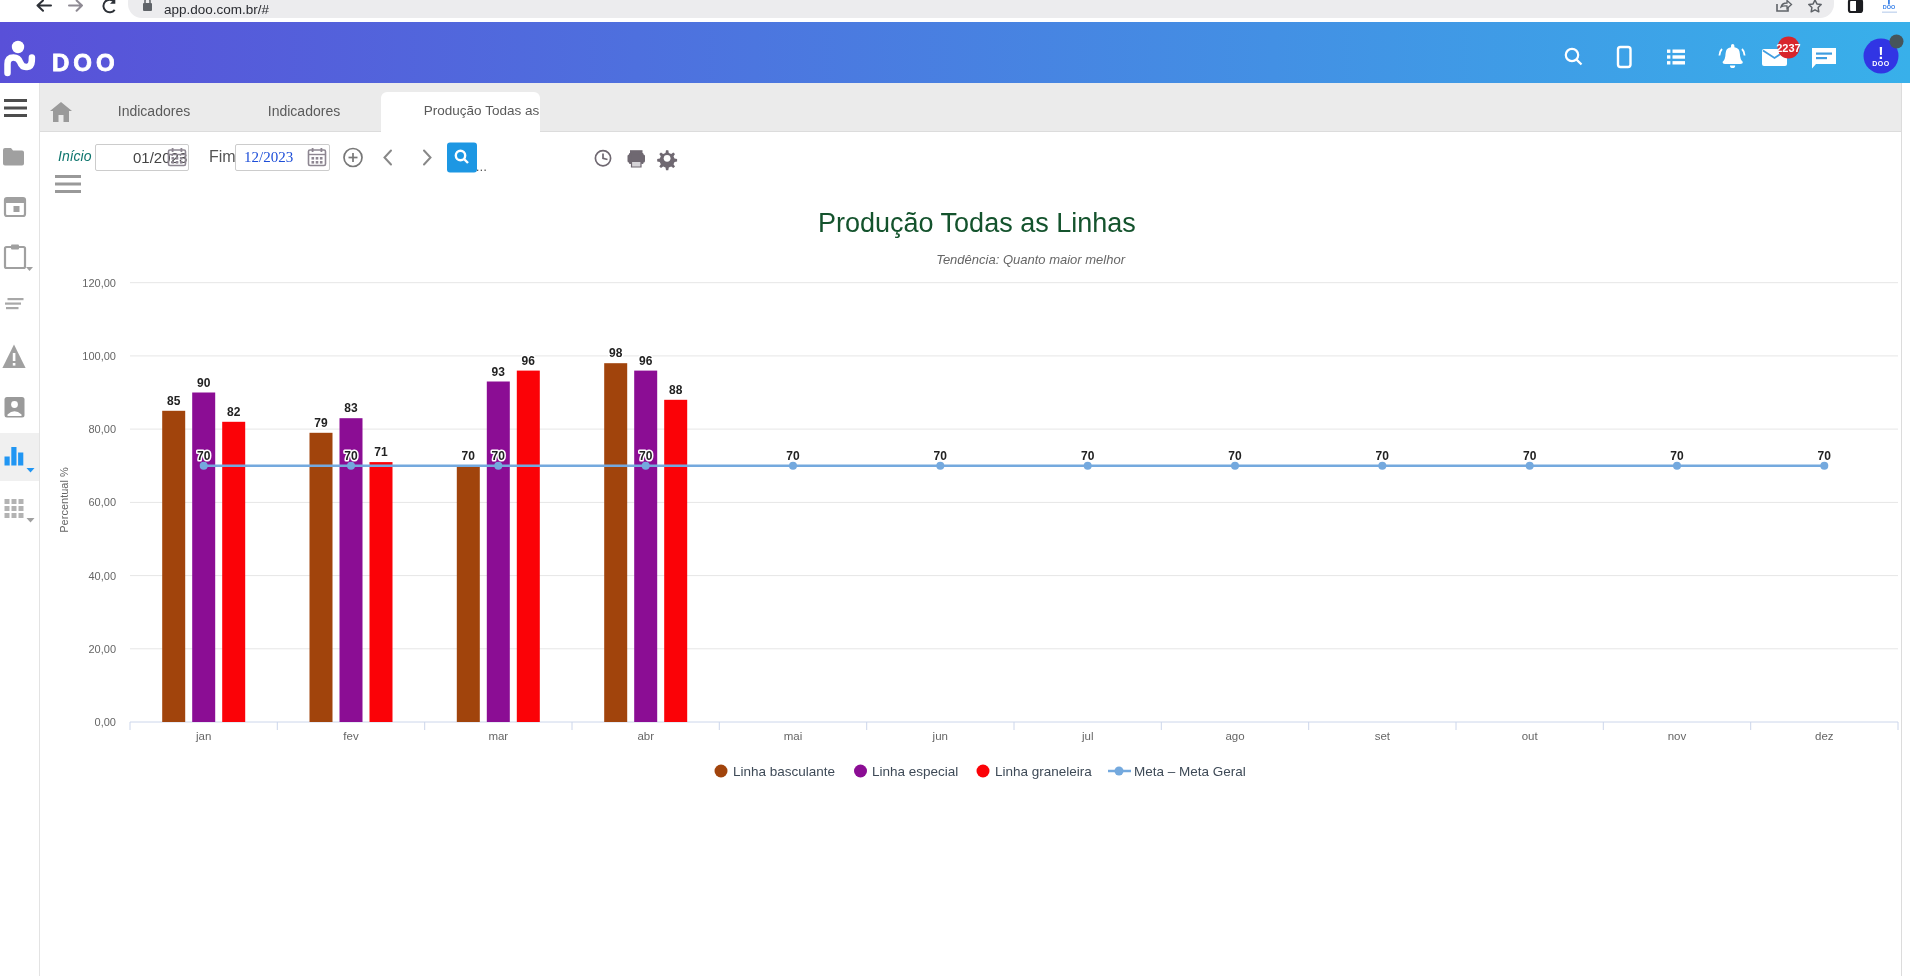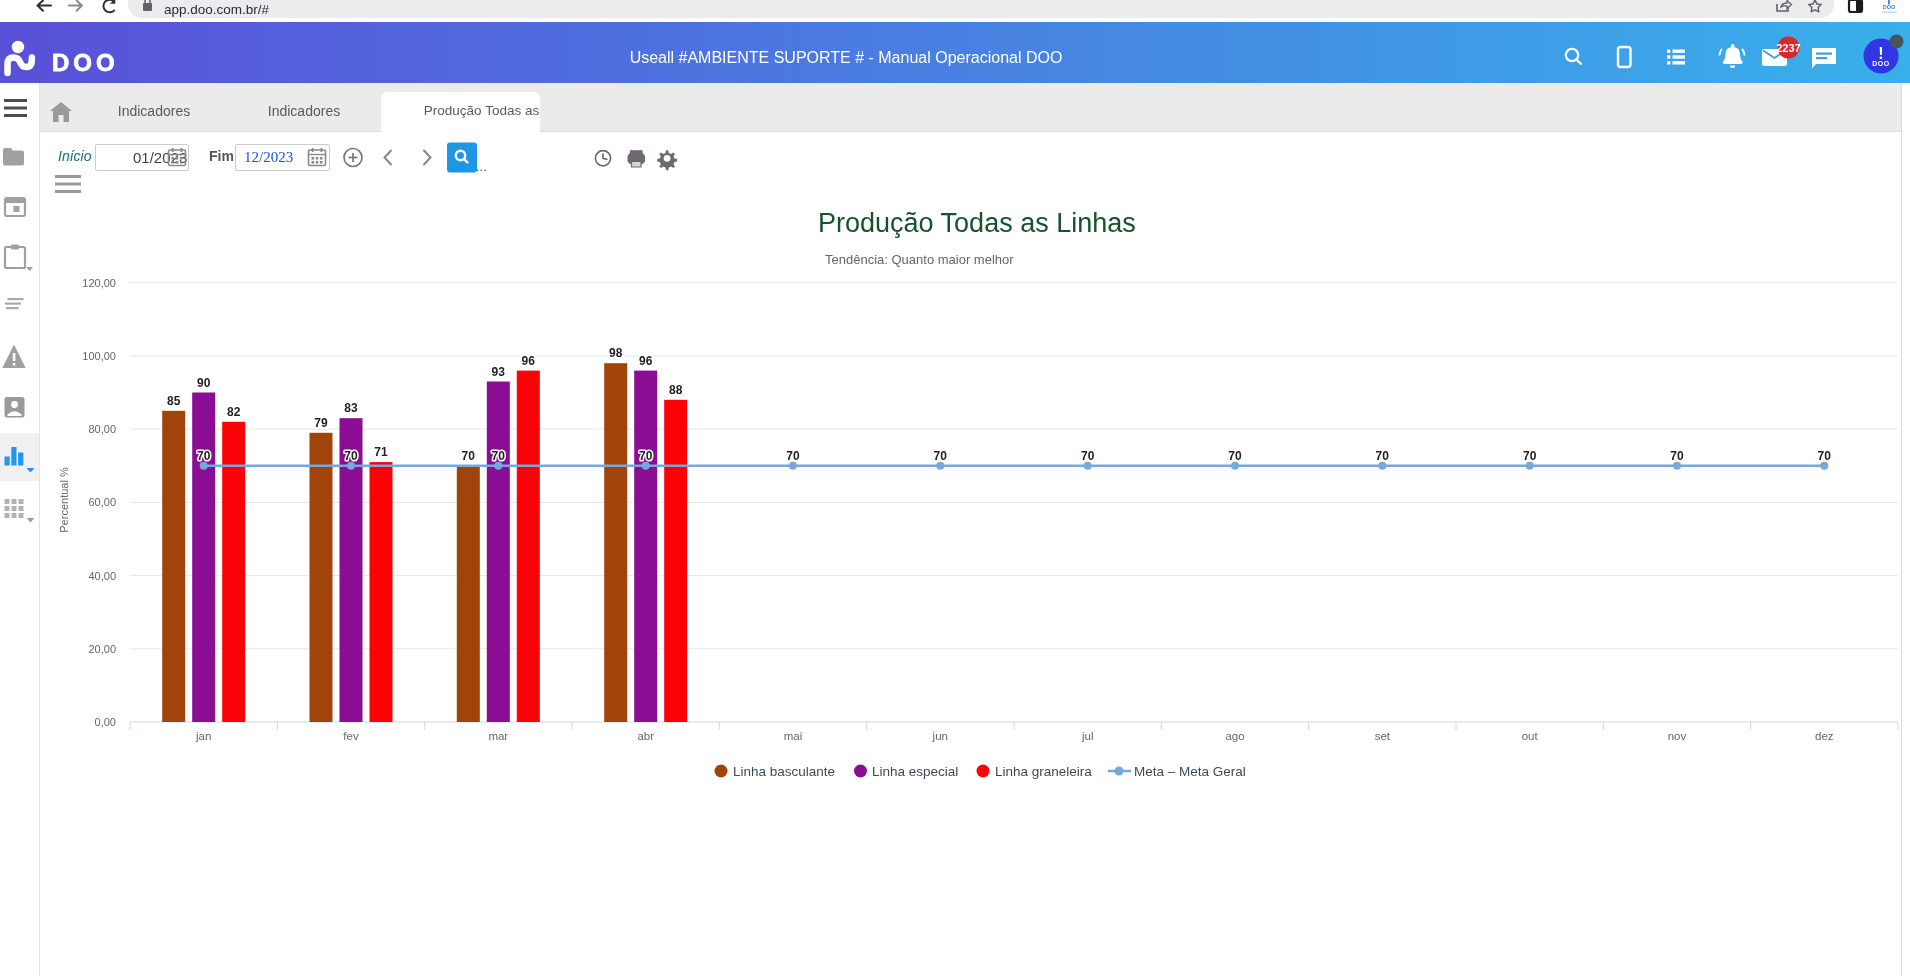--- a/index.html
+++ b/index.html
@@ -39,21 +39,20 @@
   </svg>
   <div class="abs" style="left:131px;top:0px;height:20px;line-height:19px;font-size:13.5px;color:#2a2c31;">app.doo.com.br/#</div>
 </div>
 
 <div class="abs" style="left:0;top:22px;width:1910px;height:61px;background:linear-gradient(90deg,#5950d8 0%,#38b0ea 100%);">
   <svg class="abs" style="left:0;top:0" width="130" height="61">
     <circle cx="18" cy="25" r="6.2" fill="#fff"></circle>
     <path d="M7.5 51 L7.5 42 Q7.5 35.5 13.5 35.5 Q18.5 35.5 20.3 40.5 Q22 45.5 27 45 Q31.5 44.5 31.8 39 L31.9 35.5" stroke="#fff" stroke-width="6.5" fill="none" stroke-linecap="round"></path>
   </svg>
   <div class="abs" style="left:52px;top:27px;font-size:24px;font-weight:bold;color:#fff;letter-spacing:4px;-webkit-text-stroke:0.8px #fff;">DOO</div>
-  <div class="abs" style="left:0;top:0;width:1692px;height:61px;text-align:center;line-height:71px;font-size:16px;color:#fff;">Useall #AMBIENTE SUPORTE # - Manual Operacional DOO</div>
   <svg class="abs" style="left:1550px;top:0" width="360" height="61">
 
     <g stroke="#fff" stroke-width="2.2" fill="none">
       <circle cx="22" cy="33" r="6.2"></circle>
         <line x1="26.6" y1="37.6" x2="31.5" y2="42.5"></line>
     </g>
 
     <rect x="68" y="25" width="12.5" height="20" rx="2.5" stroke="#fff" stroke-width="2.4" fill="none"></rect>
 
     <g fill="#fff">
@@ -152,21 +151,21 @@
       <rect x="18.5" y="430" width="5" height="5"></rect>
     <path d="M26.5 435 l8 0 -4 4.5 z" fill="#a0a0a0"></path>
   </g>
 </svg>
 
 <div class="abs" style="left:1901px;top:83px;width:1px;height:893px;background:#dcdcdc;"></div>
 
 <div class="abs" style="left:58px;top:148px;font-size:14px;color:#0f766e;font-style:italic;">Início</div>
 <div class="abs" style="left:95px;top:144px;width:94px;height:27px;border:1px solid #ccc;border-radius:2px;background:#fff;"></div>
 <div class="abs" style="left:104px;top:149px;font-size:15px;color:#444;margin-left:29px;">01/2023</div>
-<div class="abs" style="left:209px;top:148px;font-size:14px;color:#555;font-weight:bold;">Fim</div>
+<div class="abs" style="left:209px;top:148px;font-size:16px;color:#555;">Fim</div>
 <div class="abs" style="left:235px;top:144px;width:95px;height:27px;border:1px solid #ccc;border-radius:2px;background:#fff;"></div>
 <div class="abs" style="left:244px;top:149px;font-size:15px;color:#1d4ed8;font-family:Liberation Serif, serif;">12/2023</div>
 <svg class="abs" style="left:0;top:132px" width="700" height="70">
 
   <g transform="translate(168.5,16)">
     <rect x="0" y="2" width="17" height="15.5" rx="1.5" stroke="#8d8691" stroke-width="1.6" fill="none"></rect>
     <line x1="0" y1="6.5" x2="17" y2="6.5" stroke="#8d8691" stroke-width="1.4"></line>
     <rect x="3.2" y="0" width="1.8" height="4" fill="#8d8691"></rect>
       <rect x="12" y="0" width="1.8" height="4" fill="#8d8691"></rect>
     <g fill="#8d8691">
@@ -224,21 +223,21 @@
   <circle cx="667.1" cy="26.3" r="3.4" fill="#fff"></circle>
 
   <g fill="#999">
     <rect x="55" y="43" width="26" height="3"></rect>
       <rect x="55" y="50.5" width="26" height="3"></rect>
       <rect x="55" y="58" width="26" height="3"></rect>
   </g>
 </svg>
 
 <div class="abs" style="left:818px;top:208px;width:320px;font-size:27px;color:#14532d;">Produção Todas as Linhas</div>
-<div class="abs" style="left:825px;top:252px;width:300px;text-align:left;font-size:13px;color:#666;">Tendência: Quanto maior melhor</div>
+<div class="abs" style="left:825px;top:252px;width:300px;text-align:right;font-size:13px;color:#666;font-style:italic;">Tendência: Quanto maior melhor</div>
 <svg class="abs" style="left:0;top:0" width="1910" height="976">
 <line x1="130" y1="648.8" x2="1898" y2="648.8" stroke="#e6e6e6" stroke-width="1"></line>
 <line x1="130" y1="575.6" x2="1898" y2="575.6" stroke="#e6e6e6" stroke-width="1"></line>
 <line x1="130" y1="502.4" x2="1898" y2="502.4" stroke="#e6e6e6" stroke-width="1"></line>
 <line x1="130" y1="429.1" x2="1898" y2="429.1" stroke="#e6e6e6" stroke-width="1"></line>
 <line x1="130" y1="355.9" x2="1898" y2="355.9" stroke="#e6e6e6" stroke-width="1"></line>
 <line x1="130" y1="282.7" x2="1898" y2="282.7" stroke="#e6e6e6" stroke-width="1"></line>
 <line x1="130" y1="722.0" x2="1898" y2="722.0" stroke="#ccd6eb" stroke-width="1"></line>
 <line x1="130.0" y1="722.0" x2="130.0" y2="730.0" stroke="#ccd6eb" stroke-width="1"></line>
 <line x1="277.3" y1="722.0" x2="277.3" y2="730.0" stroke="#ccd6eb" stroke-width="1"></line>

